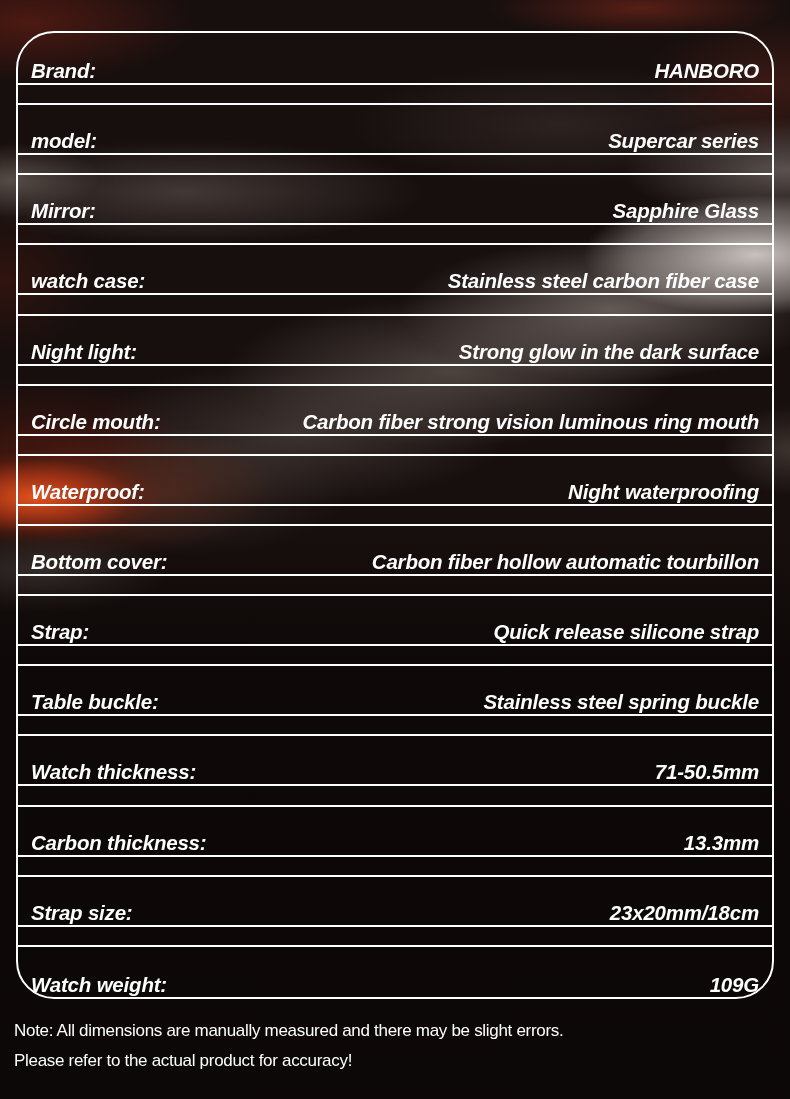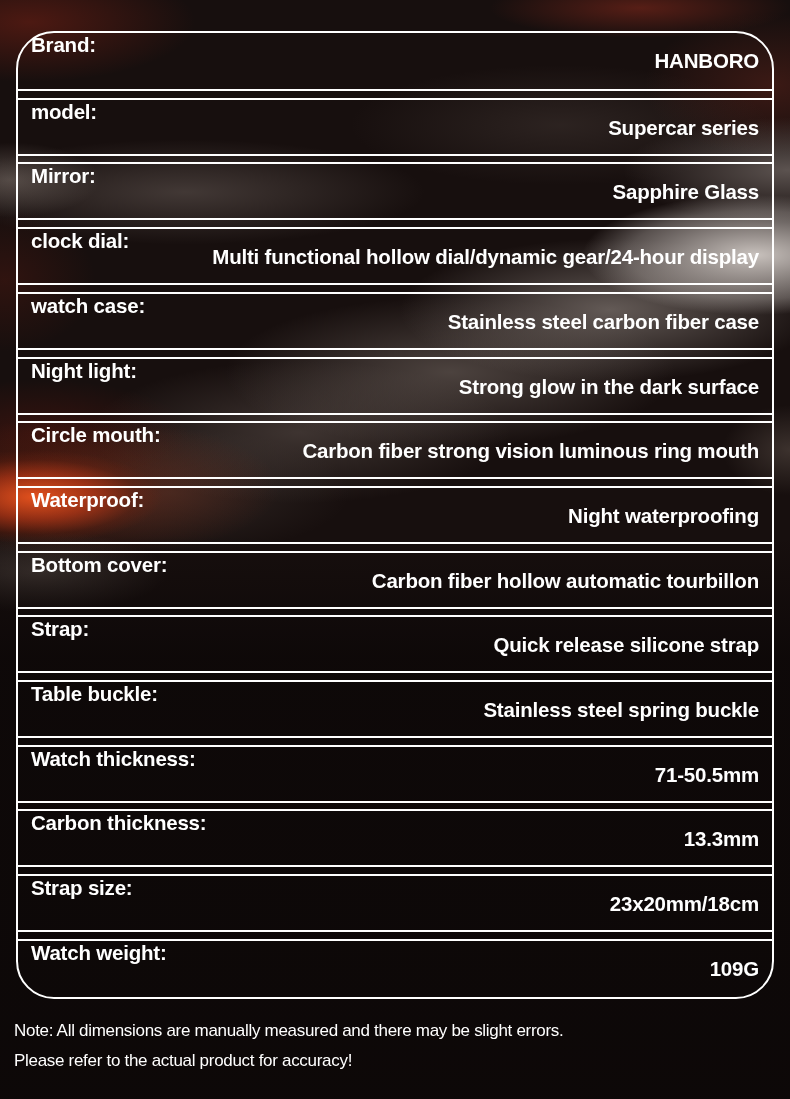--- a/index.html
+++ b/index.html
@@ -37,24 +37,24 @@
       radial-gradient(ellipse 170px 95px at 772px 85px, rgba(110,40,30,0.42), rgba(110,40,30,0) 75%),
       radial-gradient(ellipse 120px 95px at 5px 280px, rgba(95,28,18,0.35), rgba(95,28,18,0) 75%),
       #170f0e;
   }
   .spec-table{
     position:absolute;left:16px;top:31px;width:758px;height:968px;
     box-sizing:border-box;border:2.5px solid #fff;border-radius:38px;
     display:flex;flex-direction:column;justify-content:space-between;
   }
   .row{
-    box-sizing:border-box;height:58px;
-    display:flex;justify-content:space-between;align-items:flex-start;
+    box-sizing:border-box;height:52px;
+    display:flex;justify-content:space-between;align-items:flex-end;
     padding:0 13px;
-    border-top:2.5px solid #fff;border-bottom:2.5px solid #fff;
+    border-top:2.5px solid #fff;border-bottom:2.5px solid #fff;font-style:italic;
   }
   .row:first-child{border-top:none;border-top-left-radius:36px;border-top-right-radius:36px;}
   .row:last-child{border-bottom:none;border-bottom-left-radius:36px;border-bottom-right-radius:36px;}
   .lbl,.val{
     color:#fff;font-weight:bold;font-size:20.5px;letter-spacing:-0.2px;
     white-space:nowrap;
   }
   .val{text-align:right;margin-left:12px;margin-top:16px;}
   .note{
     position:absolute;left:14px;top:1016px;width:766px;
@@ -77,24 +77,20 @@
       <span class="lbl">model:</span>
       <span class="val">Supercar series</span>
     </div>
 
 
     <div class="row">
       <span class="lbl">Mirror:</span>
       <span class="val">Sapphire Glass</span>
     </div>
 
-    <div class="row">
-      <span class="lbl">clock dial:</span>
-      <span class="val">Multi functional hollow dial/dynamic gear/24-hour display</span>
-    </div>
 
     <div class="row">
       <span class="lbl">watch case:</span>
       <span class="val">Stainless steel carbon fiber case</span>
     </div>
 
     <div class="row">
       <span class="lbl">Night light:</span>
       <span class="val">Strong glow in the dark surface</span>
     </div>

